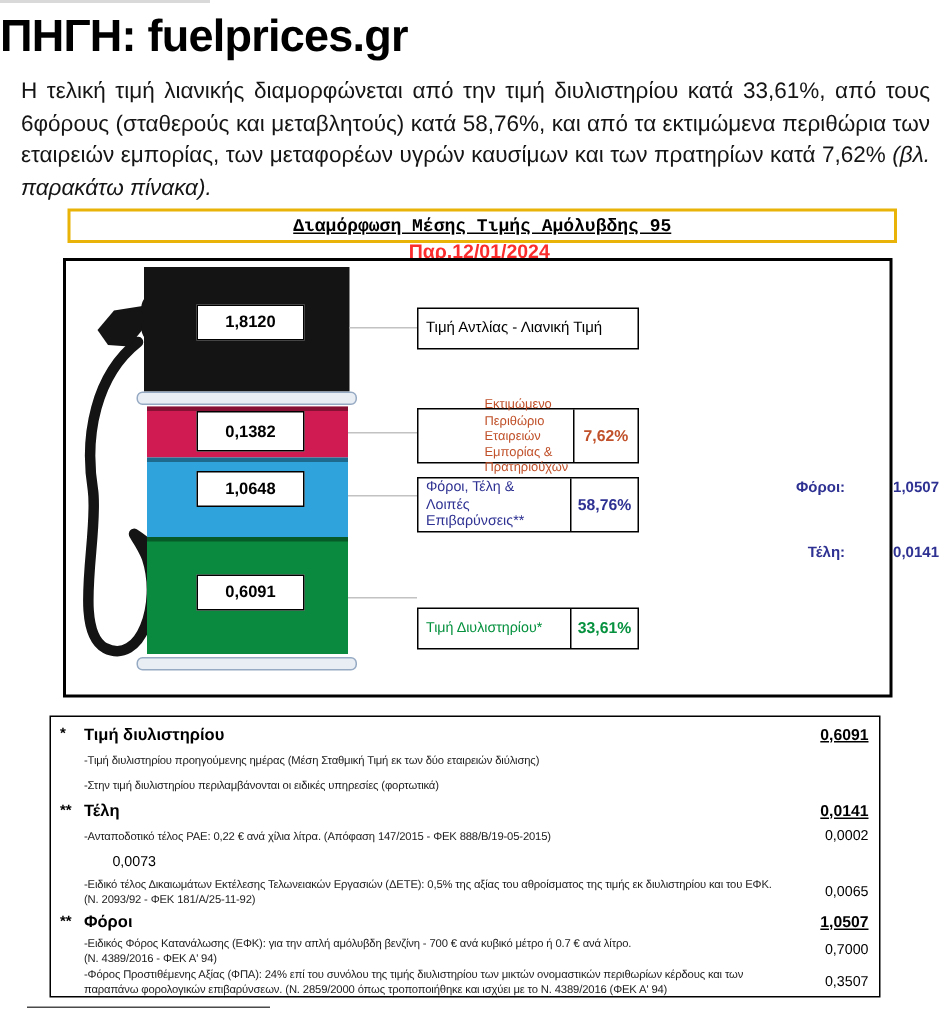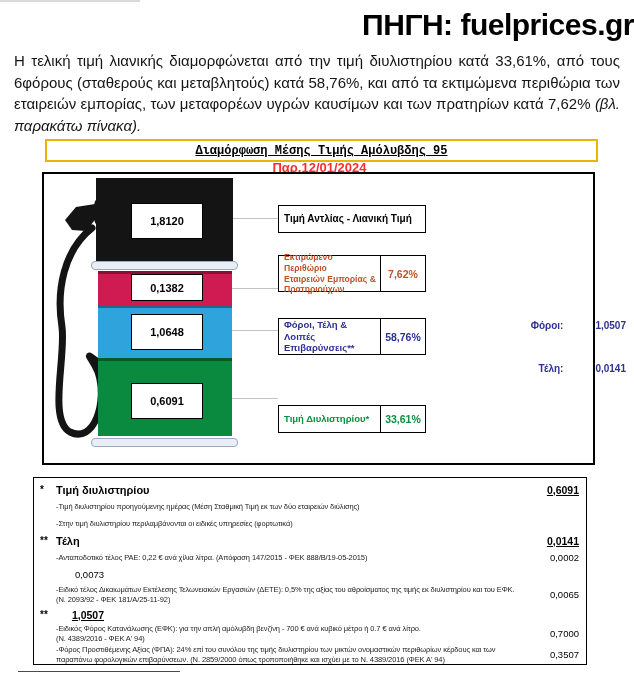--- a/index.html
+++ b/index.html
@@ -1,44 +1,44 @@
 <!DOCTYPE html>
 <html><head>
 <meta charset="utf-8">
 <style>
   html,body{margin:0;padding:0;background:#fff;}
   .page{position:relative;width:634px;height:680px;background:#fff;overflow:hidden;
         font-family:"Liberation Sans",sans-serif;color:#111;}
   .artifact-line{position:absolute;left:0;top:0;width:140px;height:2px;background:#d9d9d9;}
 
-  .page-title{position:absolute;left:0;top:8px;width:634px;text-align:right;
+  .page-title{position:absolute;left:0;top:8px;width:634px;text-align:left;
               font-size:30px;font-weight:800;letter-spacing:-0.5px;color:#000;}
 
   .intro{position:absolute;left:14px;top:50px;width:606px;font-size:15px;line-height:21.5px;
          text-align:justify;color:#151515;}
   .intro i{font-style:italic;}
 
   .hdr-box{position:absolute;left:45px;top:139px;width:549px;height:19px;border:2px solid #eab308;
            display:flex;align-items:center;justify-content:center;font-family:Liberation Mono, monospace;}
   .hdr-box span{font-size:12px;font-weight:700;text-decoration:underline;color:#000;}
   .hdr-date{position:absolute;left:45px;top:160px;width:549px;text-align:center;
             font-size:13px;font-weight:600;}
 
   .diagram{position:absolute;left:42px;top:172px;width:549px;height:289px;border:2px solid #000;background:#fff;}
   .abs{position:absolute;}
   .pump-black{left:52px;top:4px;width:137px;height:83px;background:#141414;}
   .pump-sec{left:54px;width:134px;border-top:3px solid rgba(0,0,0,0.35);box-sizing:border-box;}
   .sep-bar,.base-bar{left:47px;width:147px;height:9px;background:#E9EEF5;border:1px solid #96AAC3;border-radius:4px;box-sizing:border-box;}
-  .vbox{width:72px;height:36px;background:#fff;border:1px solid #000;box-sizing:border-box;
+  .vbox{width:72px;height:24px;background:#fff;border:1px solid #000;box-sizing:border-box;
         display:flex;align-items:center;justify-content:center;font-size:11px;font-weight:700;color:#000;}
   .conn{height:0;border-top:1.5px solid #c2c2c2;}
 
   .lblbox{left:234px;width:148px;border:1.6px solid #000;box-sizing:border-box;background:#fff;display:flex;}
   .lbl-txt{flex:1;display:flex;align-items:center;padding:2px 3px 2px 5px;
-           font-weight:700;white-space:pre-line;}
+           font-weight:400;white-space:pre-line;}
   .lbl-pct{width:44px;border-left:1.6px solid #000;display:flex;align-items:center;justify-content:center;
            font-weight:700;font-size:10.5px;}
   .f10{font-size:10px;line-height:12px;}
   .f9{font-size:8.6px;line-height:10.6px;}
   .f95{font-size:9.5px;line-height:11.5px;}
 
   .side-note{left:432px;top:146px;width:150px;display:grid;grid-template-columns:auto auto;
              column-gap:7px;row-gap:2px;justify-content:end;font-size:10px;font-weight:700;gap:32px;}
   .sn-label{text-align:right;}
   .sn-val{text-align:left;}
@@ -101,21 +101,21 @@
 
     <div class="abs conn" style="left:189px;top:44px;width:45px;"></div>
     <div class="abs conn" style="left:188px;top:114px;width:46px;"></div>
     <div class="abs conn" style="left:188px;top:156px;width:46px;"></div>
     <div class="abs conn" style="left:188px;top:224px;width:46px;"></div>
 
     <div class="abs lblbox" style="top:31px;height:28px;">
       <div class="lbl-txt f10" style="color:#000;">Τιμή Αντλίας - Λιανική Τιμή</div>
     </div>
 
-    <div class="abs lblbox" style="top:81px;height:37px;">
+    <div class="abs lblbox" style="top:98px;height:37px;padding-left:39px;">
       <div class="lbl-txt f9" style="color: rgb(192, 81, 42);">Εκτιμώμενο Περιθώριο
 Εταιρειών Εμπορίας &amp;
 Πρατηριούχων</div>
       <div class="lbl-pct" style="color: rgb(192, 81, 42);">7,62%</div>
     </div>
 
     <div class="abs lblbox" style="top:144px;height:37px;">
       <div class="lbl-txt f95" style="color: rgb(46, 49, 146);">Φόροι, Τέλη &amp;
 Λοιπές Επιβαρύνσεις**</div>
       <div class="lbl-pct" style="color: rgb(46, 49, 146);">58,76%</div>
@@ -168,20 +168,21 @@
     </div>
     <div class="trow rh22">
       <span class="tmark"></span>
       <span class="ttext">-Ειδικό τέλος Δικαιωμάτων Εκτέλεσης Τελωνειακών Εργασιών (ΔΕΤΕ): 0,5% της αξίας του αθροίσματος της τιμής εκ διυλιστηρίου και του ΕΦΚ.
 (Ν. 2093/92 - ΦΕΚ 181/Α/25-11-92)</span>
       <span class="tval">0,0065</span>
     </div>
 
     <div class="trow rh16">
       <span class="tmark">**</span>
+      <span class="ttitle">Φόροι</span>
       <span class="tval tval-b">1,0507</span>
     </div>
     <div class="trow rh20">
       <span class="tmark"></span>
       <span class="ttext">-Ειδικός Φόρος Κατανάλωσης (ΕΦΚ): για την απλή αμόλυβδη βενζίνη - 700 € ανά κυβικό μέτρο ή  0.7 € ανά λίτρο.
 (Ν. 4389/2016 - ΦΕΚ Α' 94)</span>
       <span class="tval">0,7000</span>
     </div>
     <div class="trow rh20">
       <span class="tmark"></span>

